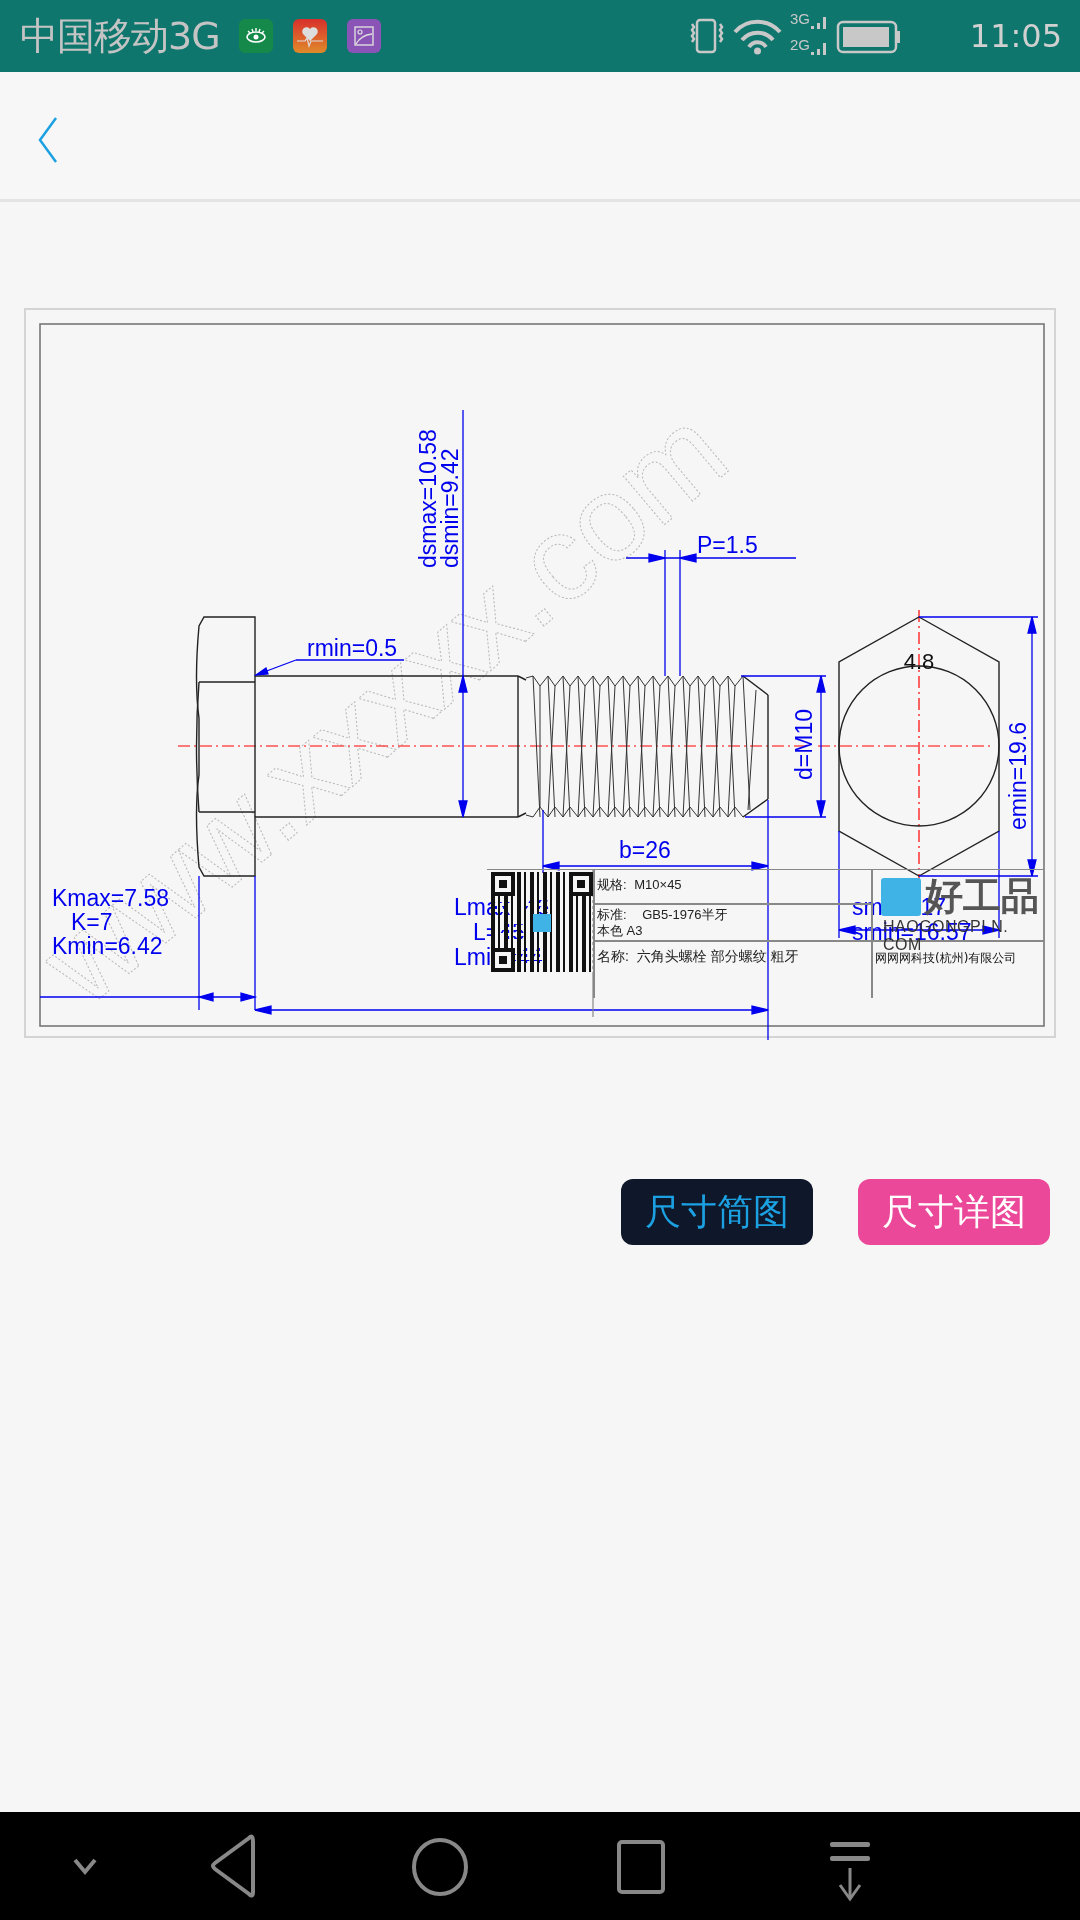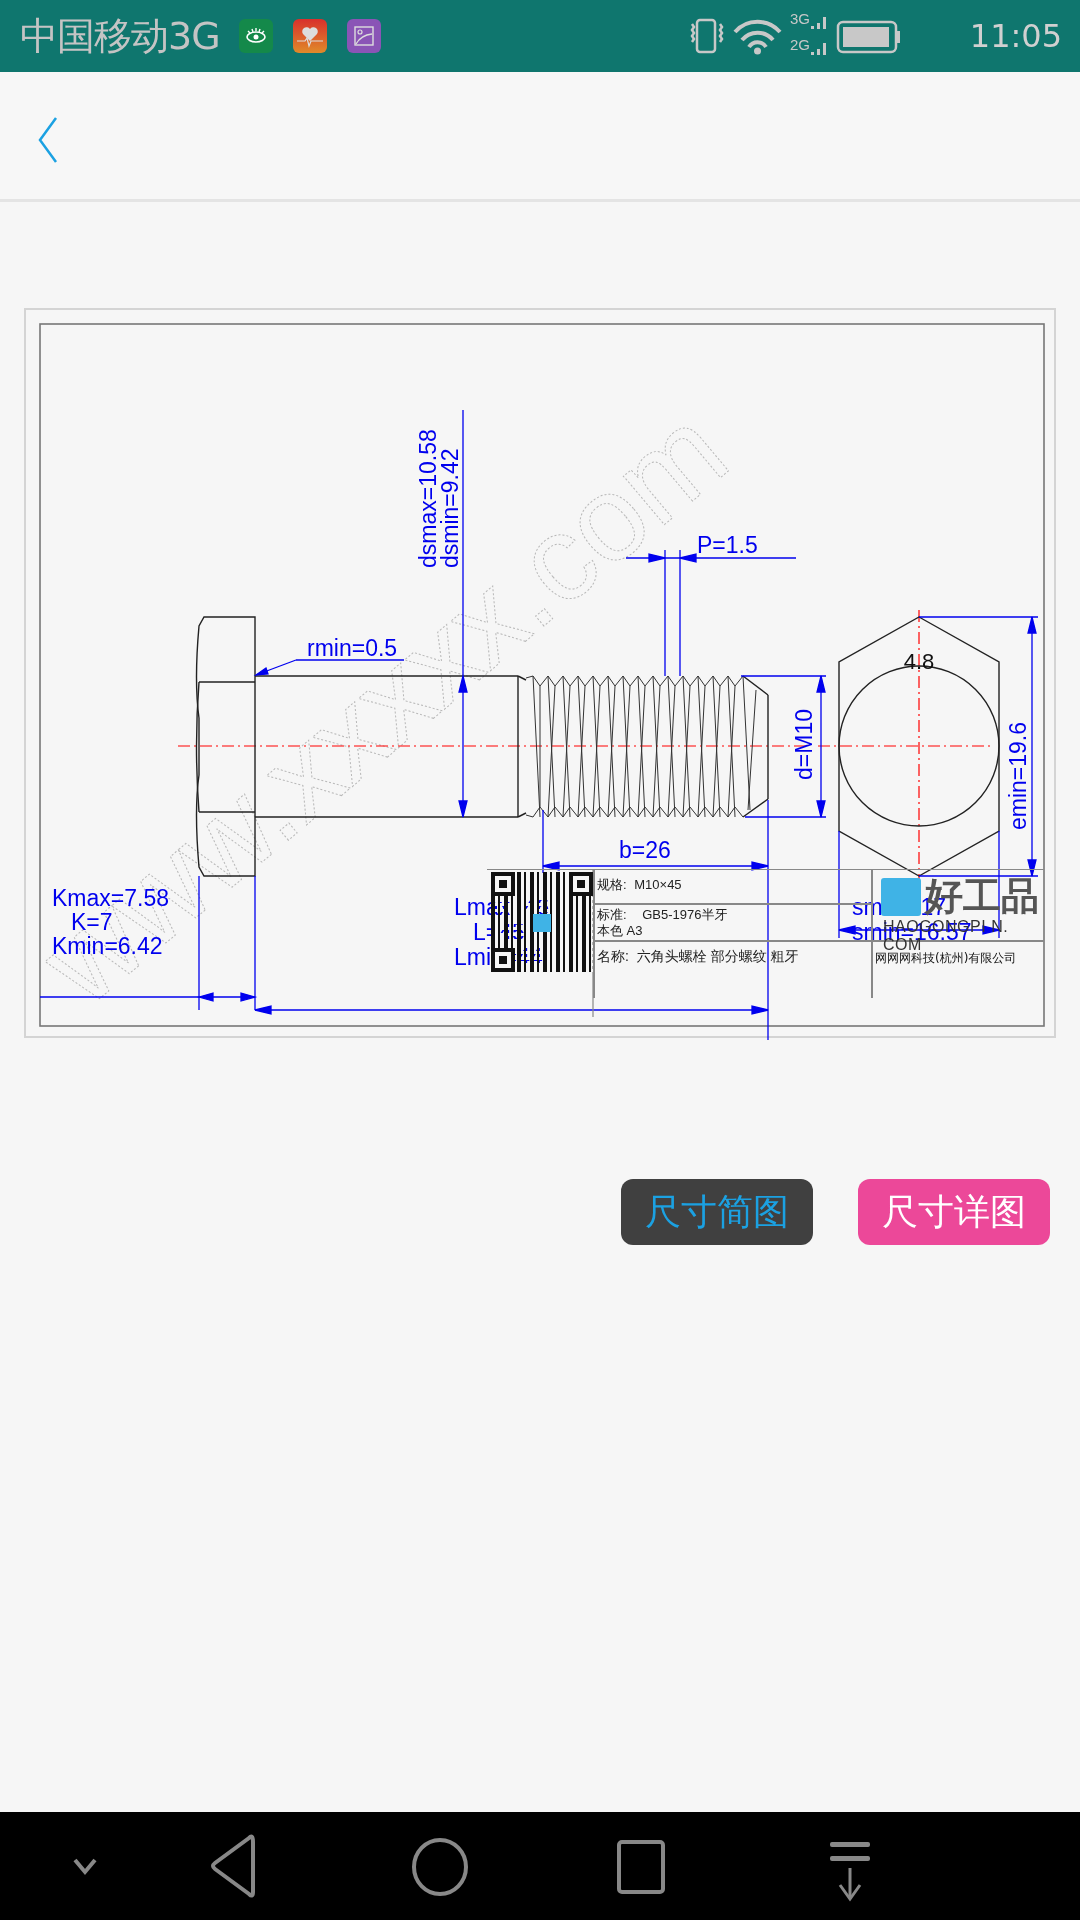--- a/index.html
+++ b/index.html
@@ -8,21 +8,21 @@
   .carrier { position: absolute; left: 20px; top: 12px; font-size: 38px; line-height: 48px; color: #c4c4c4; letter-spacing: -1px; }
   .app-ico { position: absolute; top: 19px; width: 34px; height: 34px; border-radius: 6px; }
   .time { position: absolute; right: 18px; top: 12px; font-size: 32px; line-height: 48px; color: #d0d0d0; }
   .sb-icons { position: absolute; left: 690px; top: 0; height: 72px; }
   .header { position: absolute; left: 0; top: 72px; width: 1080px; height: 130px; background: #f7f7f7; border-bottom: 3px solid #e4e4e4; }
   .back-btn { position: absolute; left: 30px; top: 40px; width: 40px; height: 56px; }
   .page-title { position: absolute; left: 0; right: 0; top: 34px; text-align: center; font-size: 50px; line-height: 64px; color: #333438; }
   .drawing-panel { position: absolute; left: 24px; top: 308px; width: 1032px; height: 730px; border: 2px solid #d4d4d4; background: #f6f6f6; }
   .drawing-svg { position: absolute; left: 0; top: 0; }
   .btn { position: absolute; top: 1179px; width: 192px; height: 66px; border-radius: 12px; font-size: 36px; line-height: 66px; text-align: center; }
-  .btn-simple { left: 621px; background: #404040; color: #1ba1e2; }
+  .btn-simple { left: 621px; background: #0f172a; color: #1ba1e2; }
   .btn-detail { left: 858px; background: #ec4899; color: #ffffff; }
   .nav-bar { position: absolute; left: 0; top: 1812px; width: 1080px; height: 108px; background: #000; }
   .nav-item { position: absolute; top: 0; height: 108px; }
 </style>
 </head>
 <body>
 
 <div class="status-bar">
   <div class="carrier">中国移动3G</div>
   <div class="app-ico" style="left:239px;background:#14894a;">

